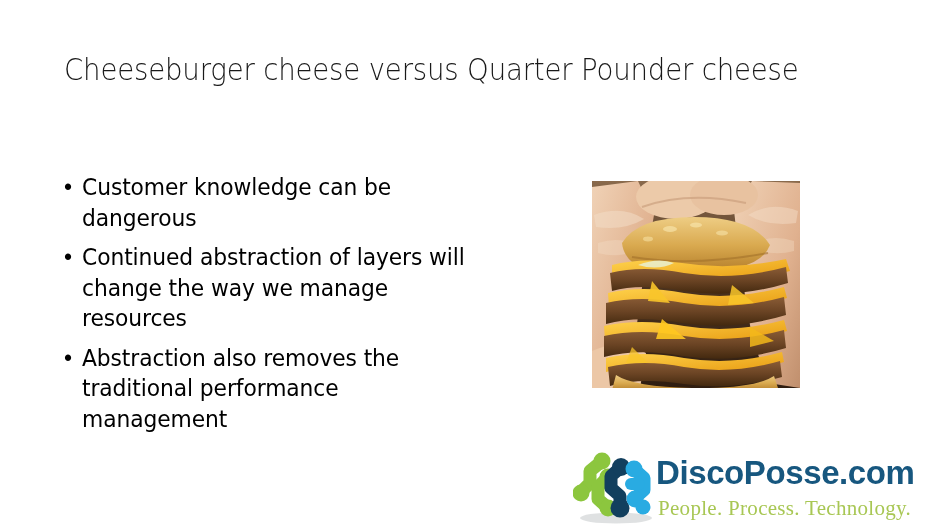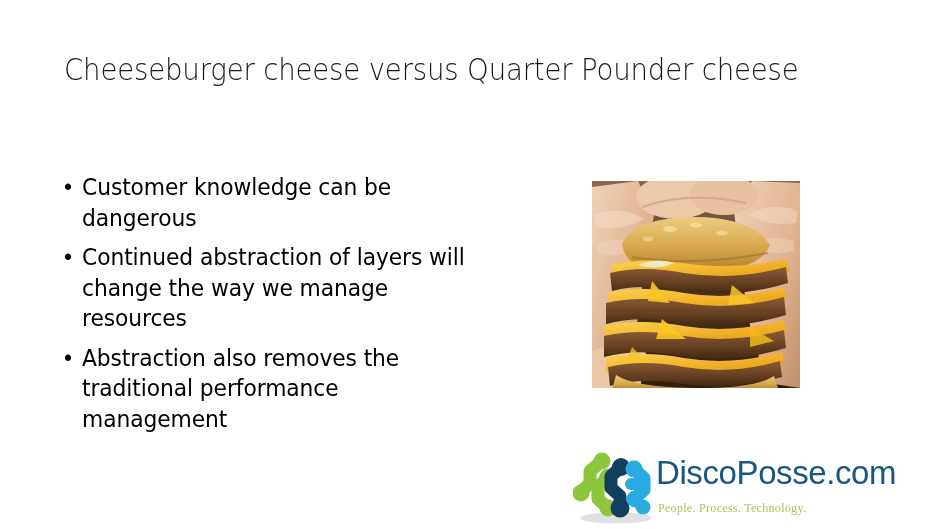--- a/index.html
+++ b/index.html
@@ -98,32 +98,32 @@
     width: 82px;
     height: 74px;
   }
   .logo-mark svg { display: block; }
   .logo-wordmark {
     position: absolute;
     left: 86px;
     top: 6px;
     font-family: "Liberation Sans", sans-serif;
     font-size: 33px;
-    font-weight: 400;
+    font-weight: 700;
     color: #17577f;
     letter-spacing: -0.4px;
     line-height: 38px;
     white-space: nowrap;
   }
   .logo-tagline {
     position: absolute;
     left: 88px;
     top: 48px;
     font-family: "Liberation Serif", serif;
-    font-size: 12px;
+    font-size: 21px;
     font-weight: 400;
     color: #a8c754;
     letter-spacing: 0.3px;
     line-height: 24px;
     white-space: nowrap;
   }
 </style>
 </head>
 <body>
 

